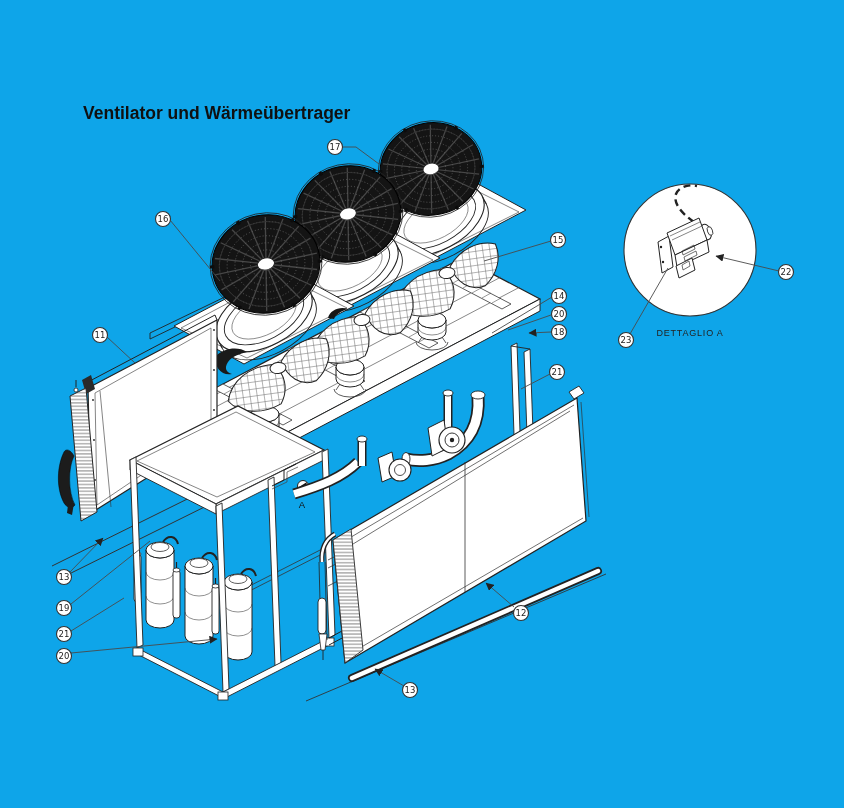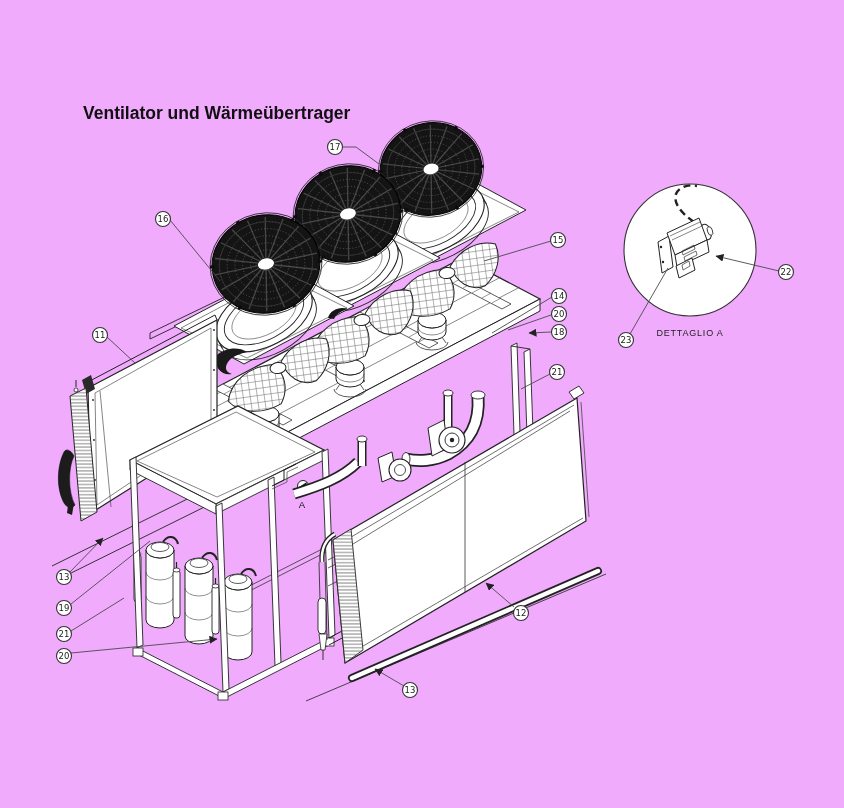--- a/index.html
+++ b/index.html
@@ -1,16 +1,16 @@
 <!DOCTYPE html>
 <html><head>
 <meta charset="utf-8">
 <style>
   html,body{margin:0;padding:0;background:#fff;}
-  .page{position:relative;width:844px;height:808px;background:#f0abfc;overflow:hidden;
+  .page{position:relative;width:844px;height:808px;background:#0ea5e9;overflow:hidden;
         font-family:"Liberation Sans",sans-serif;text-align:center;}
   svg{display:block;}
   .title-text{font-family:"Liberation Sans",sans-serif;font-weight:bold;font-size:17.5px;fill:#101010;}
   .callout-num{font-family:"DejaVu Sans",sans-serif;font-size:8.5px;fill:#222;text-anchor:middle;}
   .detail-label{font-family:"Liberation Sans",sans-serif;font-size:9px;fill:#222;text-anchor:middle;letter-spacing:.8px;}
   .marker-a{font-family:"Liberation Sans",sans-serif;font-size:9.5px;fill:#111;text-anchor:middle;}
   .ln{stroke:#222;fill:none;}
   .thin{stroke:#444;stroke-width:.7;fill:none;}
   .leader{stroke:#4a4a4a;stroke-width:.9;fill:none;}
   .bub{fill:#fff;stroke:#333;stroke-width:1.1;}

